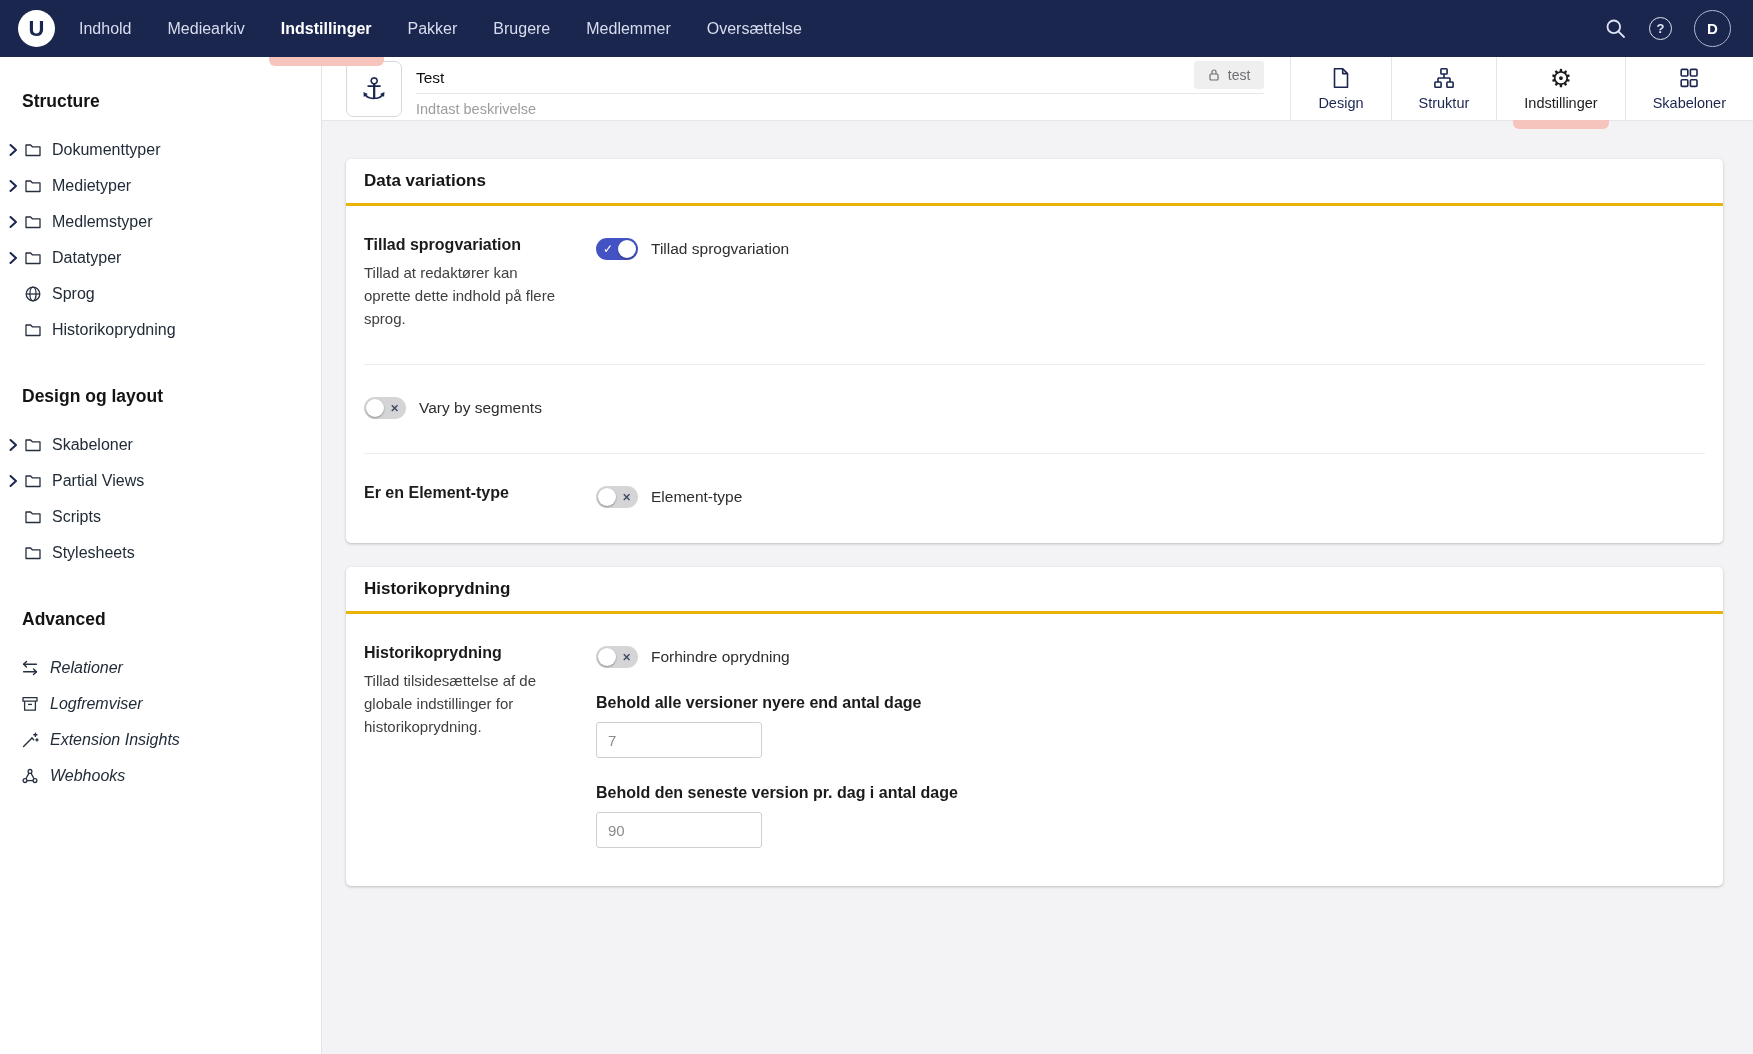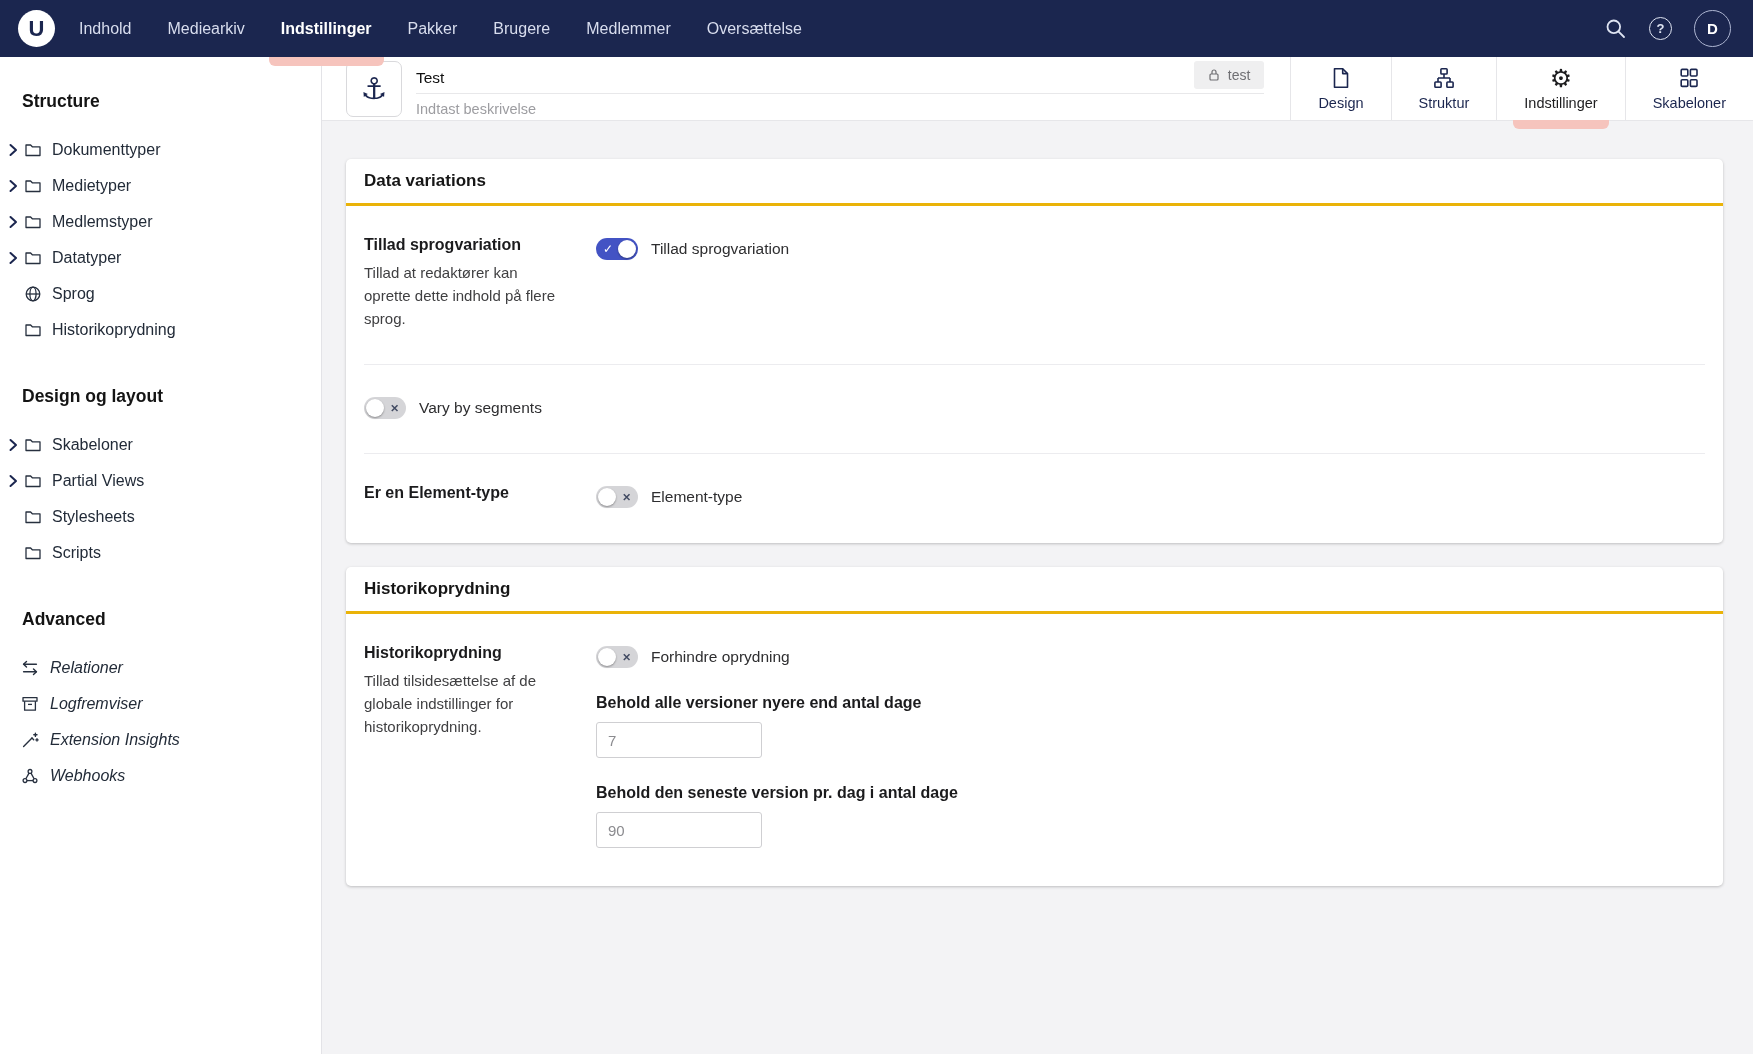--- a/index.html
+++ b/index.html
@@ -244,31 +244,31 @@
         <span class="lbl">Partial Views</span>
       </div>
 
       <div class="side-item">
         <span class="chev"></span>
         <span class="side-ico">
           <svg class="ic" width="18" height="18" viewBox="0 0 18 18" fill="none" stroke="#27303f" stroke-width="1.3" stroke-linejoin="round">
               <path d="M2 14.5 V4 h4.6 l1.7 1.8 H16 v8.7 z"></path>
             </svg>
         </span>
+        <span class="lbl">Scripts</span>
+      </div>
+
+      <div class="side-item">
+        <span class="chev"></span>
+        <span class="side-ico">
+          <svg class="ic" width="18" height="18" viewBox="0 0 18 18" fill="none" stroke="#27303f" stroke-width="1.3" stroke-linejoin="round">
+              <path d="M2 14.5 V4 h4.6 l1.7 1.8 H16 v8.7 z"></path>
+            </svg>
+        </span>
         <span class="lbl">Stylesheets</span>
-      </div>
-
-      <div class="side-item">
-        <span class="chev"></span>
-        <span class="side-ico">
-          <svg class="ic" width="18" height="18" viewBox="0 0 18 18" fill="none" stroke="#27303f" stroke-width="1.3" stroke-linejoin="round">
-              <path d="M2 14.5 V4 h4.6 l1.7 1.8 H16 v8.7 z"></path>
-            </svg>
-        </span>
-        <span class="lbl">Scripts</span>
       </div>
     </div>
 
     <div class="side-section">
       <div class="side-section-title">Advanced</div>
 
       <div class="side-item noicon-indent">
         <span class="side-ico">
           <svg class="ic" width="18" height="18" viewBox="0 0 18 18" fill="none" stroke="#27303f" stroke-width="1.4" stroke-linecap="round" stroke-linejoin="round">
               <path d="M5.5 2.4 L2.6 5.2 L5.5 8"></path>

